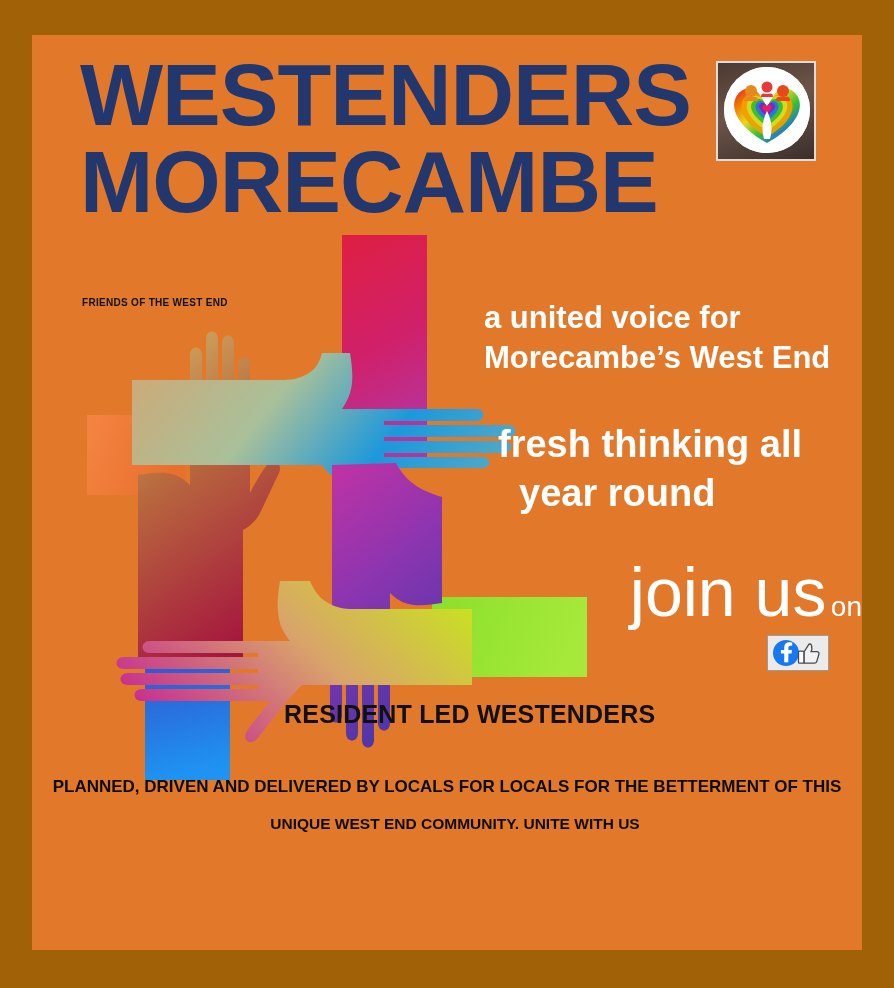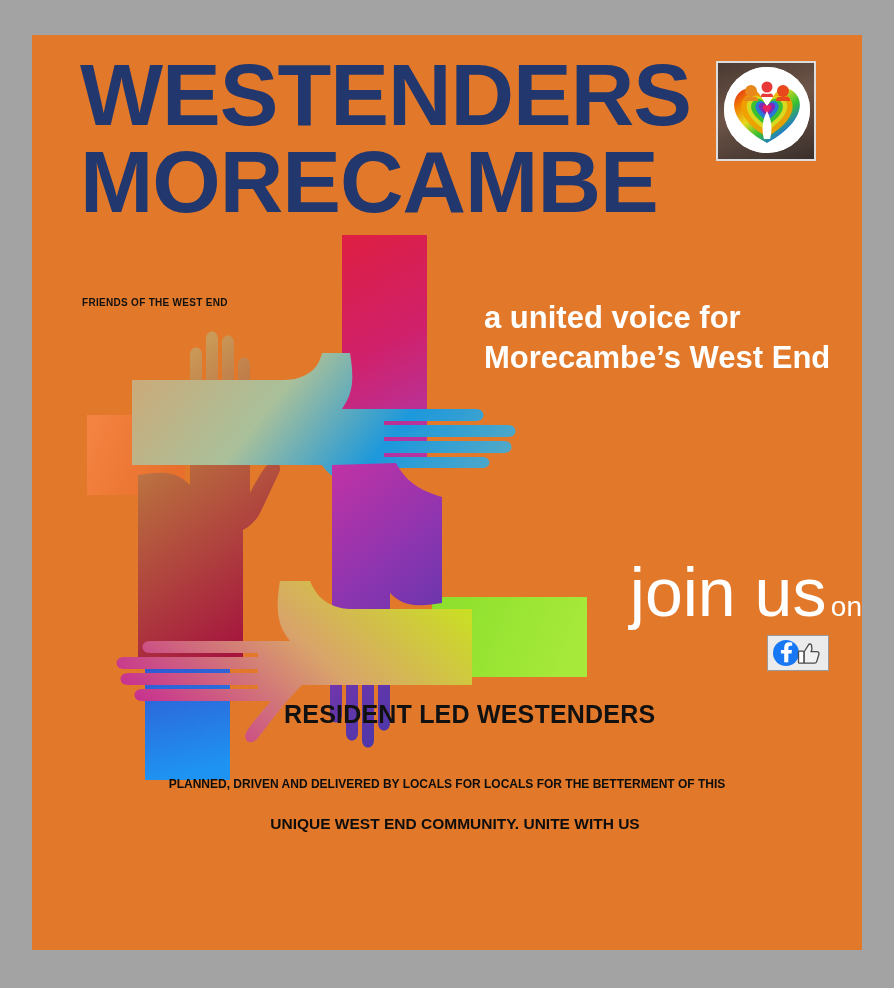--- a/index.html
+++ b/index.html
@@ -13,21 +13,21 @@
     height: 988px;
     overflow: hidden;
     font-family: "Liberation Sans", sans-serif;
   }
 
   
   .poster {
     position: relative;
     width: 894px;
     height: 988px;
-    background: #a3a3a3;
+    background: #a16207;
     overflow: hidden;
   }
 
   
   .panel {
     position: absolute;
     left: 32px;
     top: 35px;
     width: 830px;
     height: 915px;
@@ -137,21 +137,21 @@
 
   
   .foot {
     position: absolute;
     left: 0; width: 830px;
     text-align: center;
     color: #0d0d0d;
     font-weight: 700;
     white-space: nowrap;
   }
-  .foot-1 { top: 742px; font-size: 12px; }
+  .foot-1 { top: 742px; font-size: 17px; }
   .foot-2 { top: 780px; font-size: 15.5px; margin-left: 8px; }
   .foot-3 { top: 823px; font-size: 14.5px; font-weight: 600; }
 
   .links {
     position: absolute;
     left: 0; top: 878px;
     width: 830px;
     display: flex;
     justify-content: center;
     gap: 120px;
@@ -389,20 +389,22 @@
     <div class="cap cap-friends">FRIENDS OF THE WEST END</div>
 
     <div class="cap cap-resident">RESIDENT LED WESTENDERS</div>
 
     <div class="copy copy-a">
       <div>a united voice for</div>
       <div>Morecambe’s West End</div>
     </div>
 
     <div class="copy copy-fresh">
+      <span class="fl1">fresh thinking all</span>
+      <span class="fl2">year round</span>
     </div>
 
     <div class="joinus">
       <span class="big">join us</span><span> </span><span class="small">on</span>
     </div>
 
     <div class="fb-badge">
       <svg width="60" height="34" viewBox="0 0 60 34">
         <rect width="60" height="34" fill="#EBEBEB"></rect>
         <circle cx="18" cy="17" r="13" fill="#1877F2"></circle>

